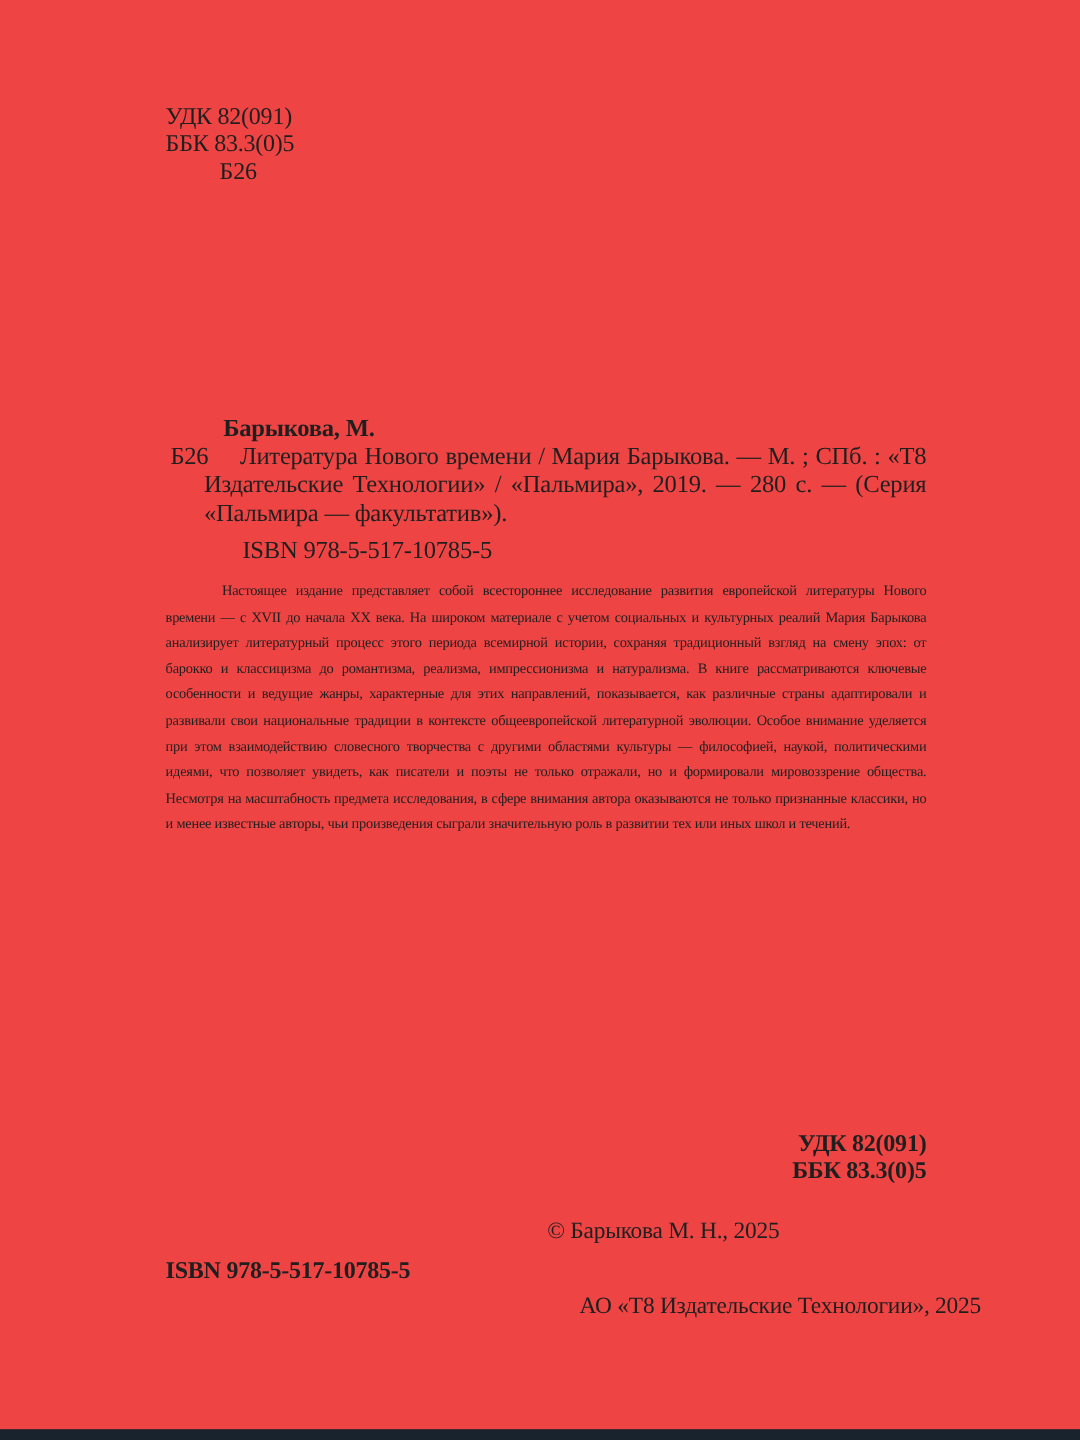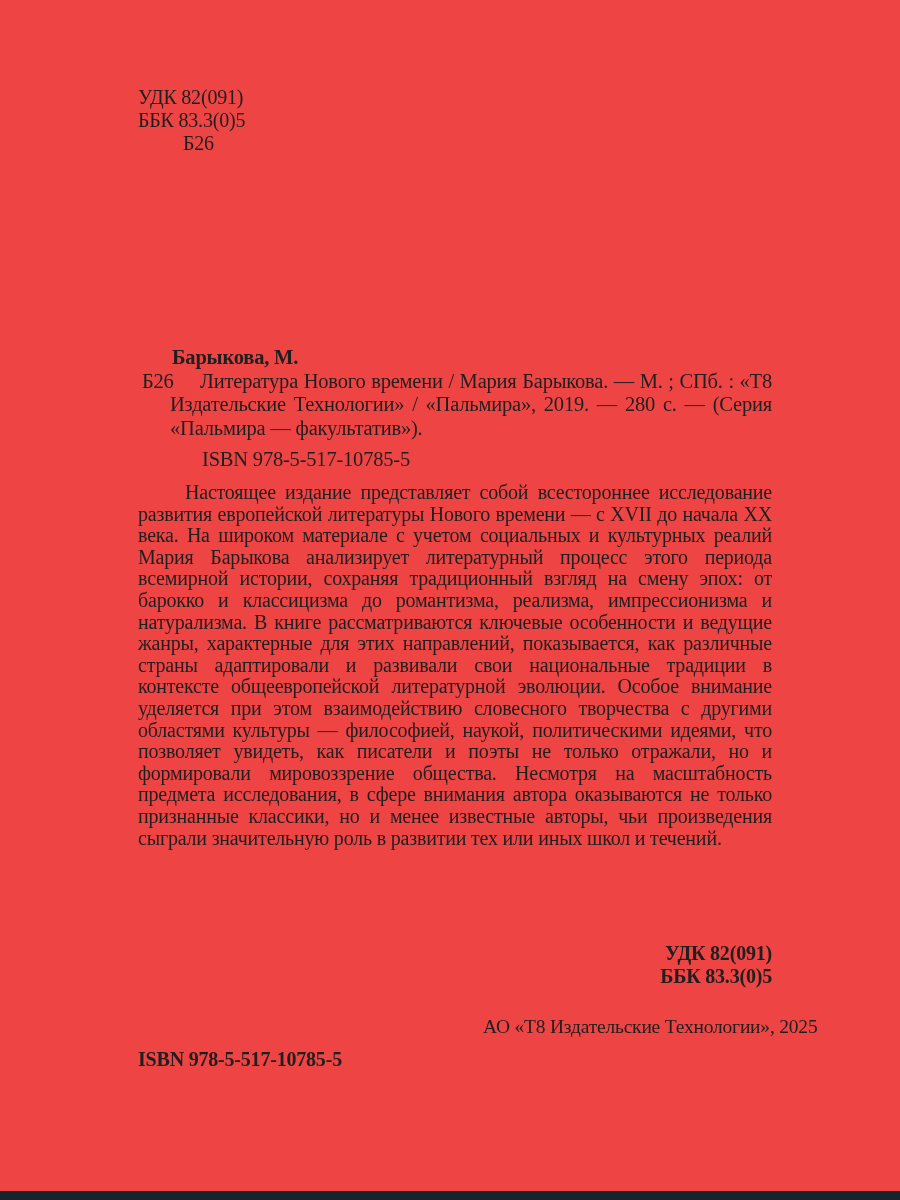--- a/index.html
+++ b/index.html
@@ -22,38 +22,38 @@
     font-size: 20px; line-height: 23px; letter-spacing: -0.2px;
     white-space: nowrap;
   }
   .top-codes .author-sign { padding-left: 45px; }
 
   
   .catalog {
     position: absolute; left: 138px; top: 346px; width: 634px;
     font-size: 20.5px; line-height: 23.5px; letter-spacing: -0.2px;
   }
-  .catalog .author-heading { font-weight: bold; margin-left: 34px; }
+  .catalog .author-heading { font-weight: bold; margin-left: 48px; }
   .catalog .card-body {
     position: relative;
     margin-left: 32px;
     text-align: justify;
     text-indent: 30px;
     hyphens: manual;
   }
   .catalog .card-sign {
     position: absolute; left: -28px; top: 0;
     text-indent: 0;
   }
   .catalog .card-isbn { margin-left: 64px; margin-top: 8px; }
 
   
   .annotation {
     position: absolute; left: 138px; top: 482px; width: 634px;
-    font-size: 20px; line-height: 21.6px; letter-spacing: -0.2px;
+    font-size: 12px; line-height: 21.6px; letter-spacing: -0.2px;
     text-align: justify;
     hyphens: manual;
   }
   .annotation p { margin: 0; text-indent: 47px; }
 
   
   .codes-bottom {
     position: absolute; right: 128px; top: 942px;
     text-align: right; font-weight: bold;
     font-size: 20px; line-height: 23px; letter-spacing: -0.2px;
@@ -64,21 +64,21 @@
   .imprint-isbn {
     position: absolute; left: 138px; top: 1048px;
     font-weight: bold; font-size: 20px; letter-spacing: -0.2px;
     white-space: nowrap;
   }
   .copyright {
     position: absolute; left: 456px; top: 1016px;
     font-size: 19.5px; line-height: 21.5px; letter-spacing: -0.2px;
     white-space: nowrap;
   }
-  .copyright .org-line { padding-left: 27px; }
+  .copyright .org-line { padding-left: 27px; margin-top: 40px; }
 
   
   .book-edge {
     position: absolute; left: 0; right: 0; bottom: 0; height: 9px;
   }
 </style>
 </head>
 <body style="background: rgb(254, 254, 254); color: rgb(31, 31, 31);">
 
 <div class="page">
@@ -103,18 +103,19 @@
   </div>
 
   <div class="codes-bottom">
     <div>УДК 82(091)</div>
     <div>ББК 83.3(0)5</div>
   </div>
 
   <div class="imprint-isbn">ISBN 978-5-517-10785-5</div>
 
   <div class="copyright">
+    <div>© Барыкова М. Н., 2025</div>
     <div class="org-line">АО «Т8 Издательские Технологии», 2025</div>
   </div>
 
   <div class="book-edge" style="background: rgb(25, 35, 46);"></div>
 
 </div>
 
 </body></html>

